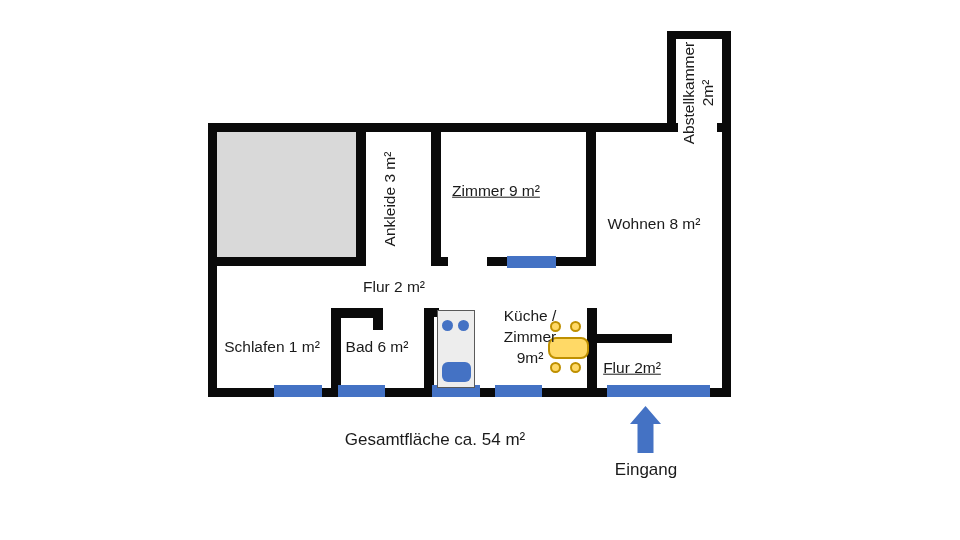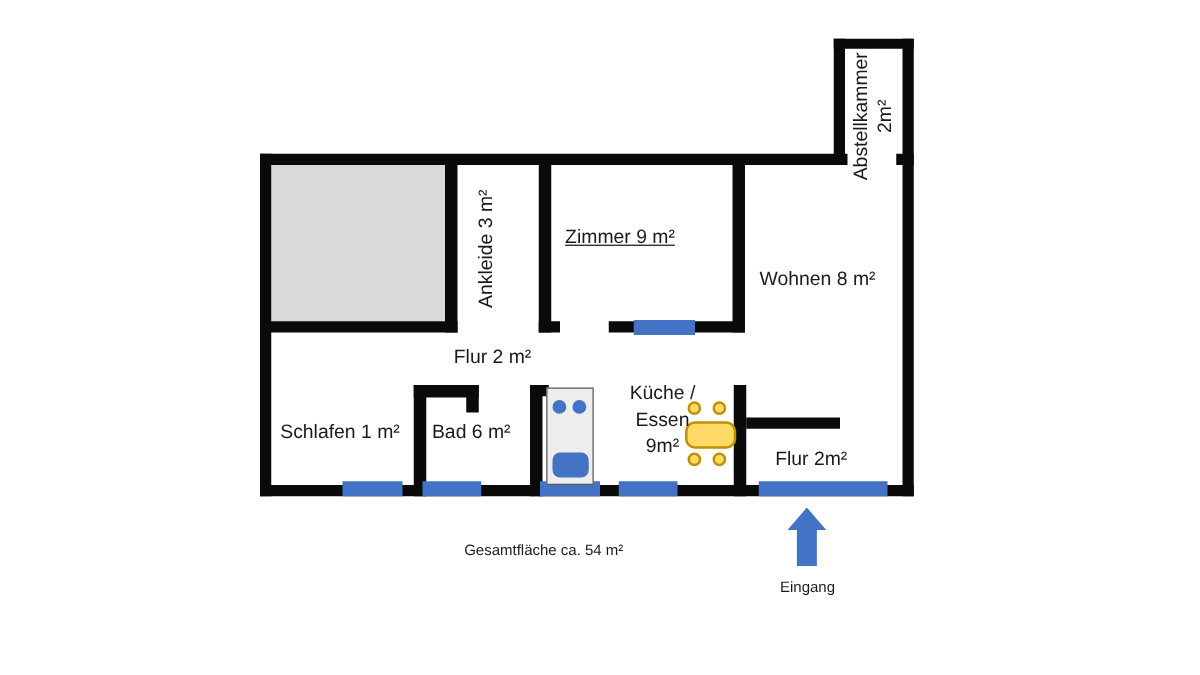--- a/index.html
+++ b/index.html
@@ -3,21 +3,21 @@
 <meta charset="utf-8">
 <style>
   html,body{margin:0;padding:0;background:#ffffff;width:960px;height:540px;overflow:hidden;}
   #canvas{position:relative;width:960px;height:540px;background:#ffffff;
           font-family:"Liberation Sans",sans-serif;color:#1a1a1a;}
   .wall{position:absolute;background:#0a0a0a;}
   .marker{position:absolute;background:#4472c4;}
   .label{position:absolute;white-space:nowrap;font-size:15.5px;
          transform:translate(-50%,-50%);line-height:1.2;}
   .label.rot{transform:translate(-50%,-50%) rotate(-90deg);text-align:center;}
-  .label.big{font-size:12px;}
+  .label.big{font-size:17px;}
   .multiline{text-align:center;line-height:21px;}
   .grayroom{position:absolute;background:#d9d9d9;}
   .counter{position:absolute;background:#ededed;border:1px solid #5a5a5a;box-sizing:border-box;}
   .burner{position:absolute;width:11px;height:11px;border-radius:50%;background:#4472c4;}
   .sink{position:absolute;width:29px;height:20px;border-radius:6px;background:#4472c4;}
   .table{position:absolute;width:41px;height:22px;border-radius:8px;background:#ffd966;
          border:2px solid #bf9000;box-sizing:border-box;}
   .chair{position:absolute;width:11px;height:11px;border-radius:50%;background:#ffd966;
          border:2px solid #bf9000;box-sizing:border-box;}
   .arrow-svg{position:absolute;}
@@ -86,25 +86,25 @@
   <div class="label" style="left:654px;top:224px;">Wohnen 8 m²</div>
 
   <div class="label" style="left:394px;top:287px;">Flur 2 m²</div>
 
   <div class="label" style="left:272px;top:347px;">Schlafen 1 m²</div>
 
   <div class="label" style="left:377px;top:347px;">Bad 6 m²</div>
 
   <div class="label multiline" style="left:511px;top:336px;margin-left:19px;">
     <div>Küche /</div>
-    <div>Essen</div>
+    <div>Zimmer</div>
     <div>9m²</div>
   </div>
 
-  <div class="label" style="left:649px;top:368px;">Flur 2m²</div>
+  <div class="label" style="left:632px;top:368px;text-decoration:underline;">Flur 2m²</div>
 
   <div class="label big" style="left:435px;top:440px;">Gesamtfläche ca. 54 m²</div>
 
   <svg class="arrow-svg" style="left:630px;top:406px;" width="31" height="47" viewBox="0 0 31 47">
     <polygon points="15.5,0 31,18 23.5,18 23.5,47 7.5,47 7.5,18 0,18" fill="#4472c4"></polygon>
   </svg>
 
   <div class="label big" style="left:646px;top:470px;">Eingang</div>
 
 </div>

